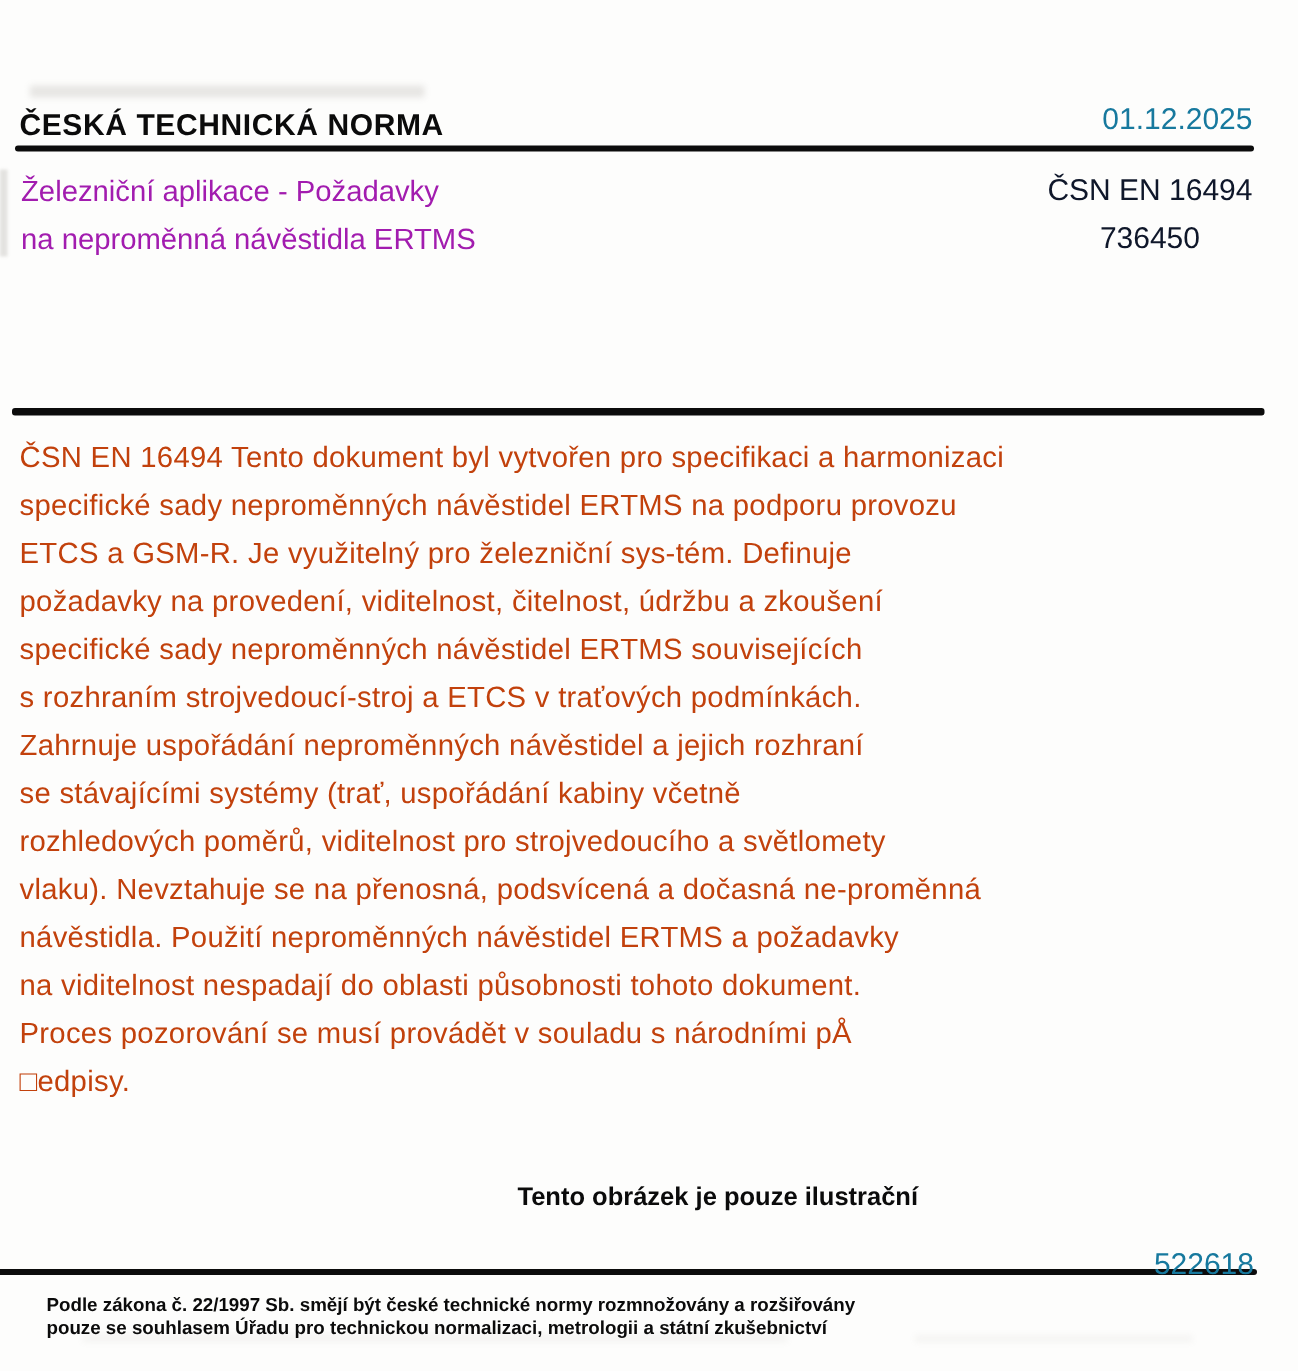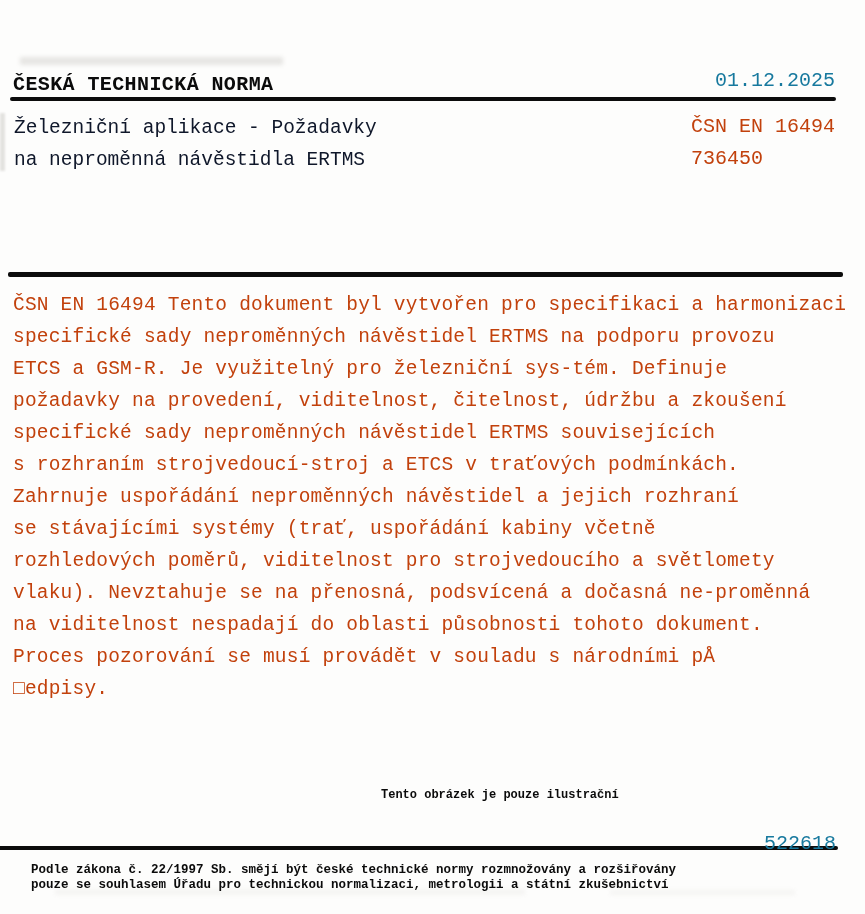--- a/index.html
+++ b/index.html
@@ -6,21 +6,21 @@
     margin: 0;
     padding: 0;
     background: #ffffff;
   }
   .page {
     position: relative;
     width: 865px;
     height: 914px;
     background: #fdfdfc;
     overflow: hidden;
-    font-family: Liberation Mono, monospace;
+    font-family: Liberation Sans, sans-serif;
     color: #0b0b0b;
     -webkit-font-smoothing: antialiased;
   }
   
   .smudge {
     position: absolute;
     pointer-events: none;
     background: #98948d;
     filter: blur(2px);
   }
@@ -57,54 +57,53 @@
     color: #17799e;
     white-space: nowrap;
   }
 
   .subject-left {
     position: absolute;
     left: 14px;
     top: 112px;
     font-size: 19.5px;
     line-height: 32px;
-    color: #0f172a;
+    color: #a21caf;
     white-space: nowrap;
   }
   .subject-right {
     position: absolute;
     right: 30px;
     top: 111px;
     font-size: 20px;
     line-height: 32px;
-    color: #c2410c;
-    text-align: left;
+    color: #0f172a;
+    text-align: center;
     white-space: nowrap;
   }
 
   .abstract {
     position: absolute;
     left: 13px;
     top: 289px;
     font-size: 19.5px;
     line-height: 32px;
     letter-spacing: .2px;
     color: #c2410c;
     white-space: nowrap;
   }
 
   .caption {
     position: absolute;
     left: 345px;
     top: 788px;
-    font-size: 12px;
+    font-size: 17px;
     font-weight: bold;
     color: #0b0b0b;
     white-space: nowrap;
-    margin-left: 36px;
   }
 
   .legal {
     position: absolute;
     left: 31px;
     top: 863px;
     font-size: 12.5px;
     font-weight: bold;
     line-height: 15px;
     color: #0b0b0b;
@@ -152,20 +151,21 @@
     <div>ČSN EN 16494 Tento dokument byl vytvořen pro specifikaci a harmonizaci</div>
     <div>specifické sady neproměnných návěstidel ERTMS na podporu provozu</div>
     <div>ETCS a GSM-R. Je využitelný pro železniční sys-tém. Definuje</div>
     <div>požadavky na provedení, viditelnost, čitelnost, údržbu a zkoušení</div>
     <div>specifické sady neproměnných návěstidel ERTMS souvisejících</div>
     <div>s rozhraním strojvedoucí-stroj a ETCS v traťových podmínkách.</div>
     <div>Zahrnuje uspořádání neproměnných návěstidel a jejich rozhraní</div>
     <div>se stávajícími systémy (trať, uspořádání kabiny včetně</div>
     <div>rozhledových poměrů, viditelnost pro strojvedoucího a světlomety</div>
     <div>vlaku). Nevztahuje se na přenosná, podsvícená a dočasná ne-proměnná</div>
+    <div>návěstidla. Použití neproměnných návěstidel ERTMS a požadavky</div>
     <div>na viditelnost nespadají do oblasti působnosti tohoto dokument.</div>
     <div>Proces pozorování se musí provádět v souladu s národními pÅ</div>
     <div>□edpisy.</div>
   </section>
 
   <div class="caption">Tento obrázek je pouze ilustrační</div>
 
   <footer>
     <div class="rule rule-footer"></div>
     <div class="legal">

